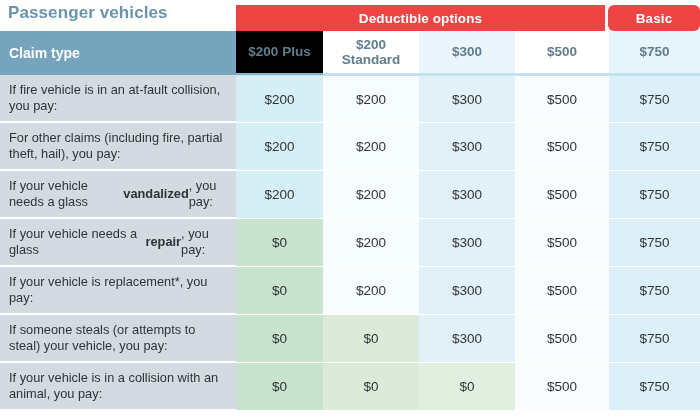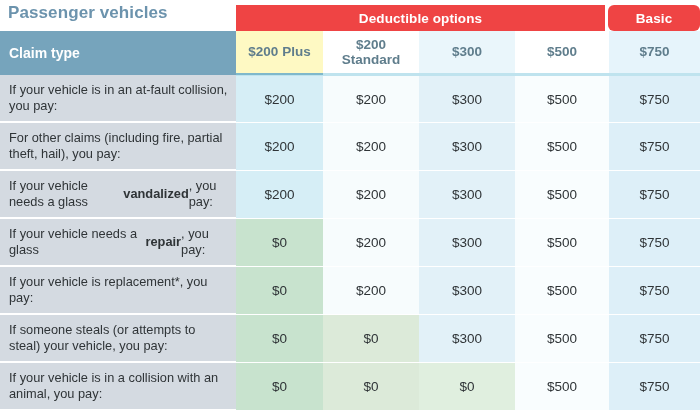--- a/index.html
+++ b/index.html
@@ -74,42 +74,42 @@
 
   <div class="toprow">
     <div class="title">Passenger vehicles</div>
     <div class="grouphdr deduct">Deductible options</div>
     <div class="grouphdr basic">Basic</div>
   </div>
 
   <div class="subrow">
     <div class="claimtype">Claim type</div>
     <div id="subcells">
-        <div class="subcell " style="left: 236px; width: 87px; background: #fef9c3; border-bottom: 2px solid rgb(127, 184, 203);">
+        <div class="subcell " style="left: 236px; width: 87px; background: #000000; border-bottom: 2px solid rgb(127, 184, 203);">
           <span>$200 Plus</span>
         </div>
         <div class="subcell" style="left: 323px; width: 96px; background: rgb(255, 255, 255); border-bottom: 2px solid rgb(191, 227, 238);">
           <span>$200</span>
           <span class="l2">Standard</span>
         </div>
         <div class="subcell" style="left: 419px; width: 96px; background: rgb(234, 246, 251); border-bottom: 2px solid rgb(191, 227, 238);">
           <span>$300</span>
         </div>
         <div class="subcell" style="left: 515px; width: 94px; background: rgb(255, 255, 255); border-bottom: 2px solid rgb(191, 227, 238);">
           <span>$500</span>
         </div>
         <div class="subcell" style="left: 609px; width: 91px; background: rgb(230, 244, 251); border-bottom: 2px solid rgb(191, 227, 238);">
           <span>$750</span>
         </div>
       </div>
   </div>
 
   <div class="body" id="body">
       <div class="row" style="height: 48px;">
-        <div class="rowlabel">If your vehicle is in an at-fault collision, you pay:</div>
+        <div class="rowlabel">If fire vehicle is in an at-fault collision, you pay:</div>
         <div class="cell" style="left: 236px; width: 87px; background: rgb(214, 238, 246); border-top: 1px solid rgb(191, 227, 238);">$200</div>
         <div class="cell" style="left: 323px; width: 96px; background: rgb(247, 252, 253); border-top: 1px solid rgb(191, 227, 238);">$200</div>
         <div class="cell" style="left: 419px; width: 96px; background: rgb(226, 241, 248); border-top: 1px solid rgb(191, 227, 238);">$300</div>
         <div class="cell" style="left: 515px; width: 94px; background: rgb(249, 253, 254); border-top: 1px solid rgb(191, 227, 238);">$500</div>
         <div class="cell" style="left: 609px; width: 91px; background: rgb(221, 239, 248); border-top: 1px solid rgb(191, 227, 238);">$750</div>
       </div>
       <div class="row" style="height: 48px;">
         <div class="rowlabel">For other claims (including fire, partial theft, hail), you pay:</div>
         <div class="cell" style="left: 236px; width: 87px; background: rgb(214, 238, 246);">$200</div>
         <div class="cell" style="left: 323px; width: 96px; background: rgb(247, 252, 253);">$200</div>

